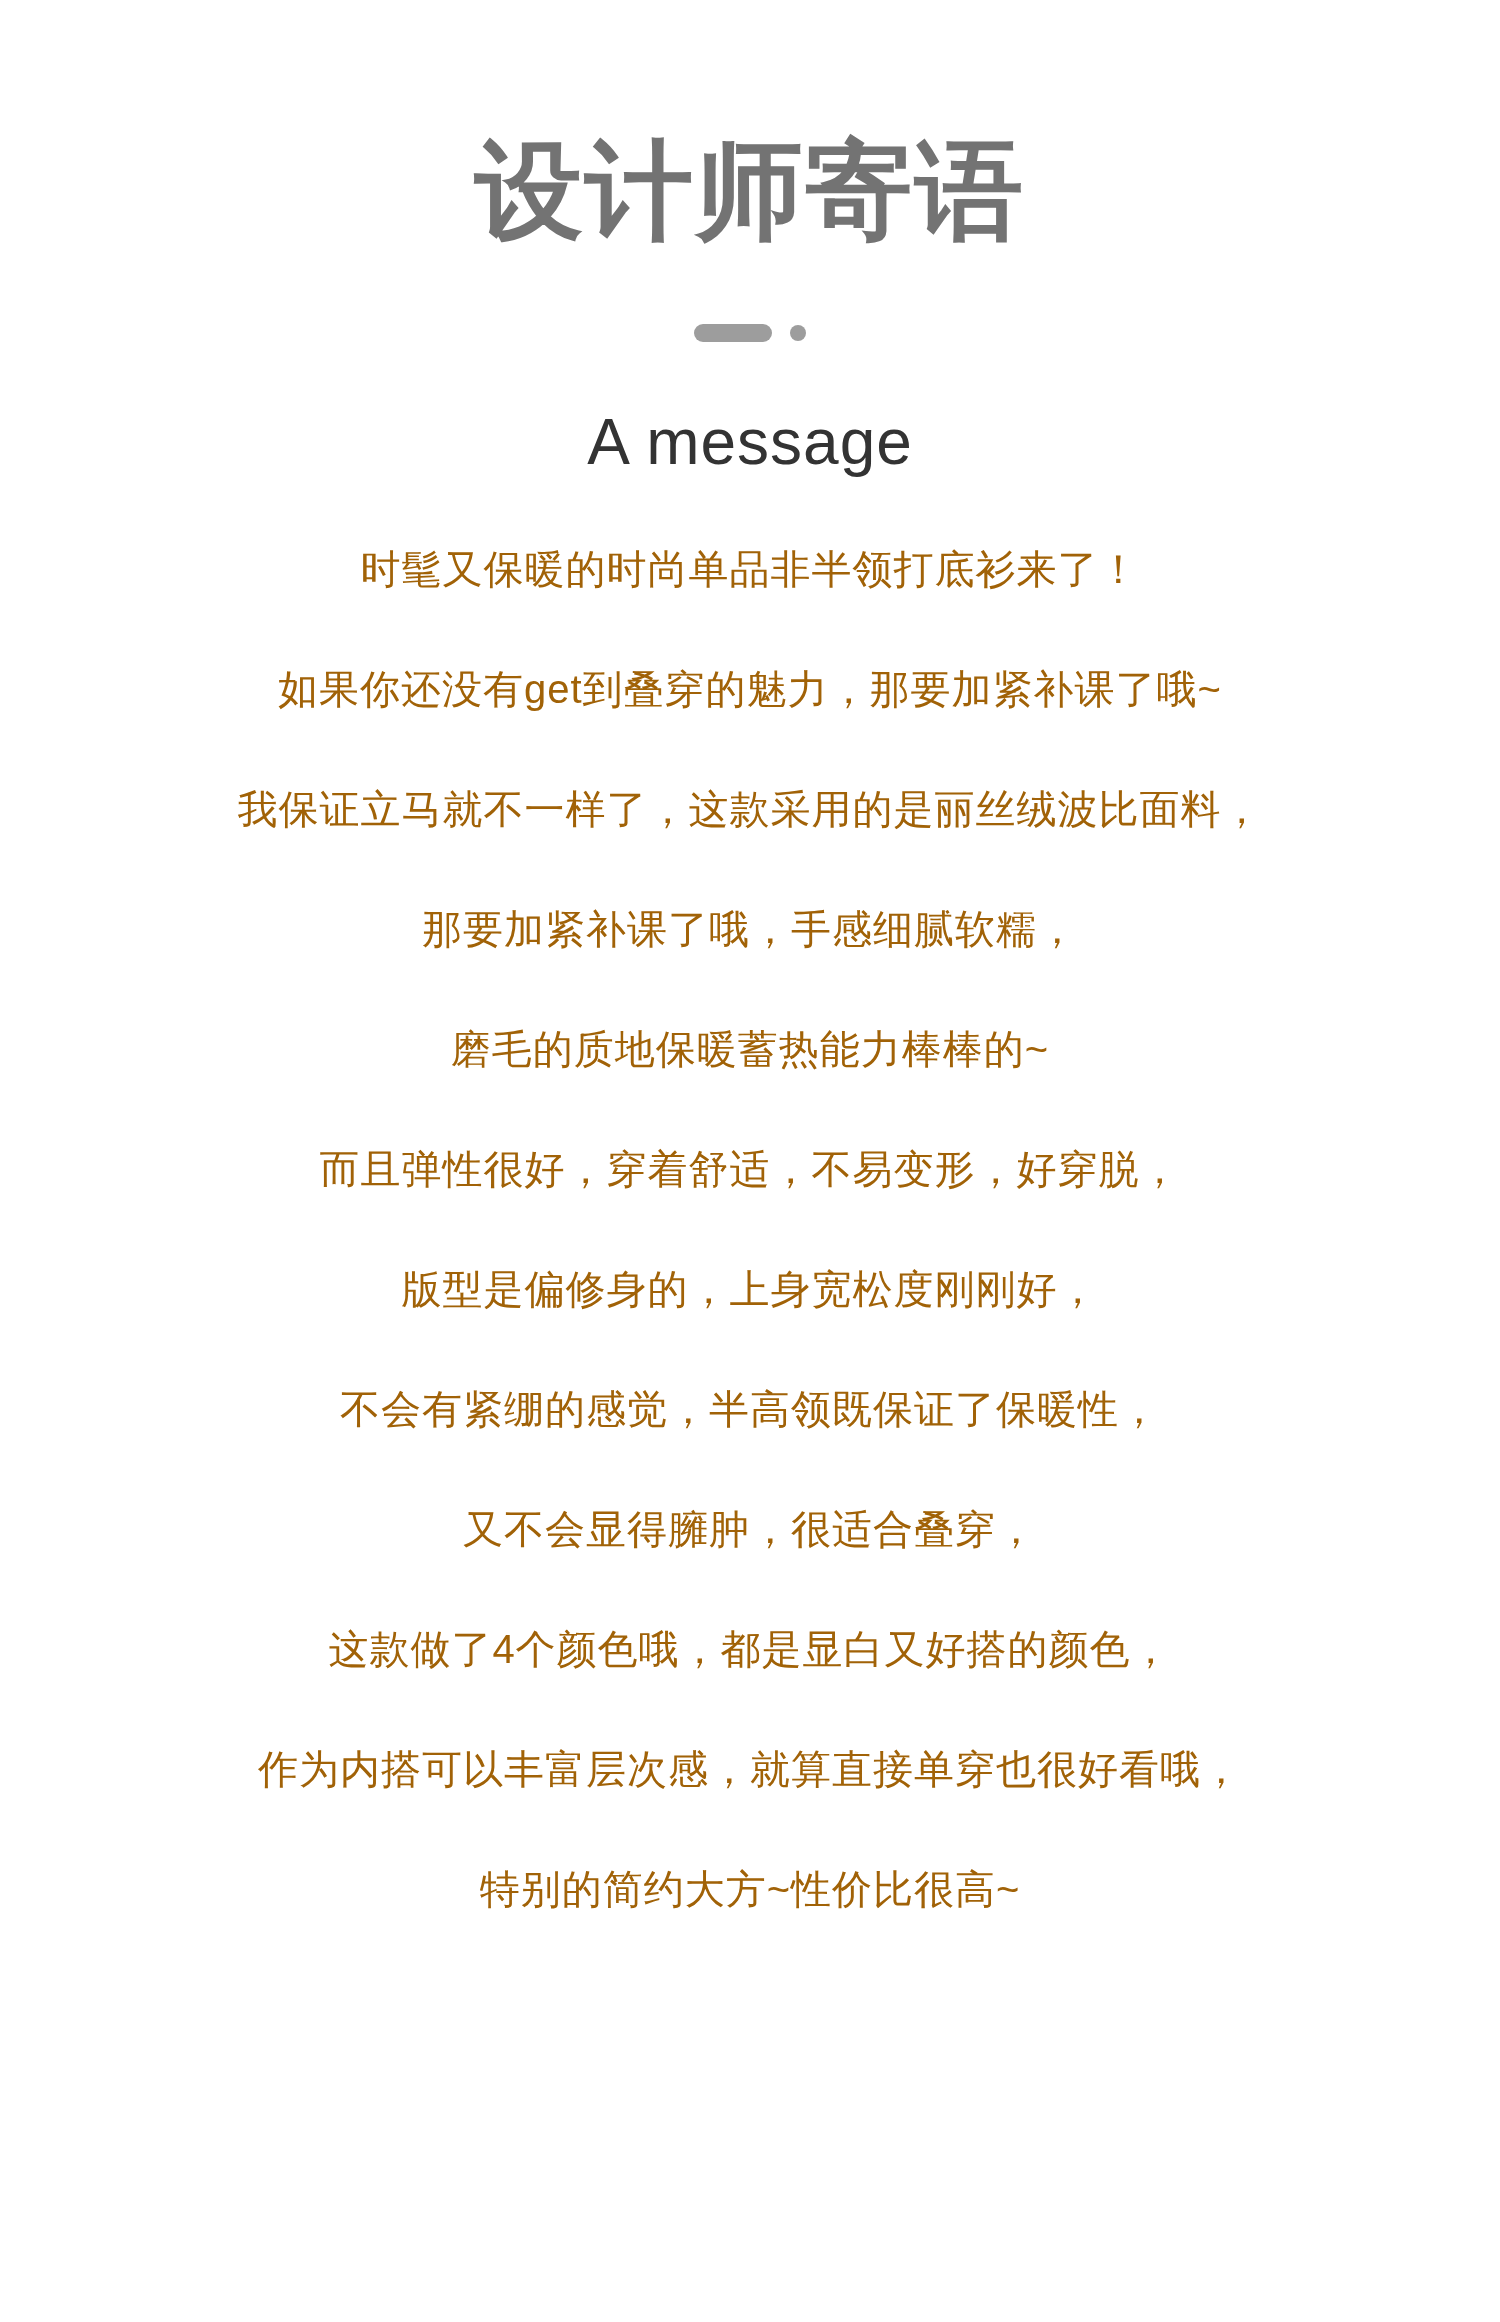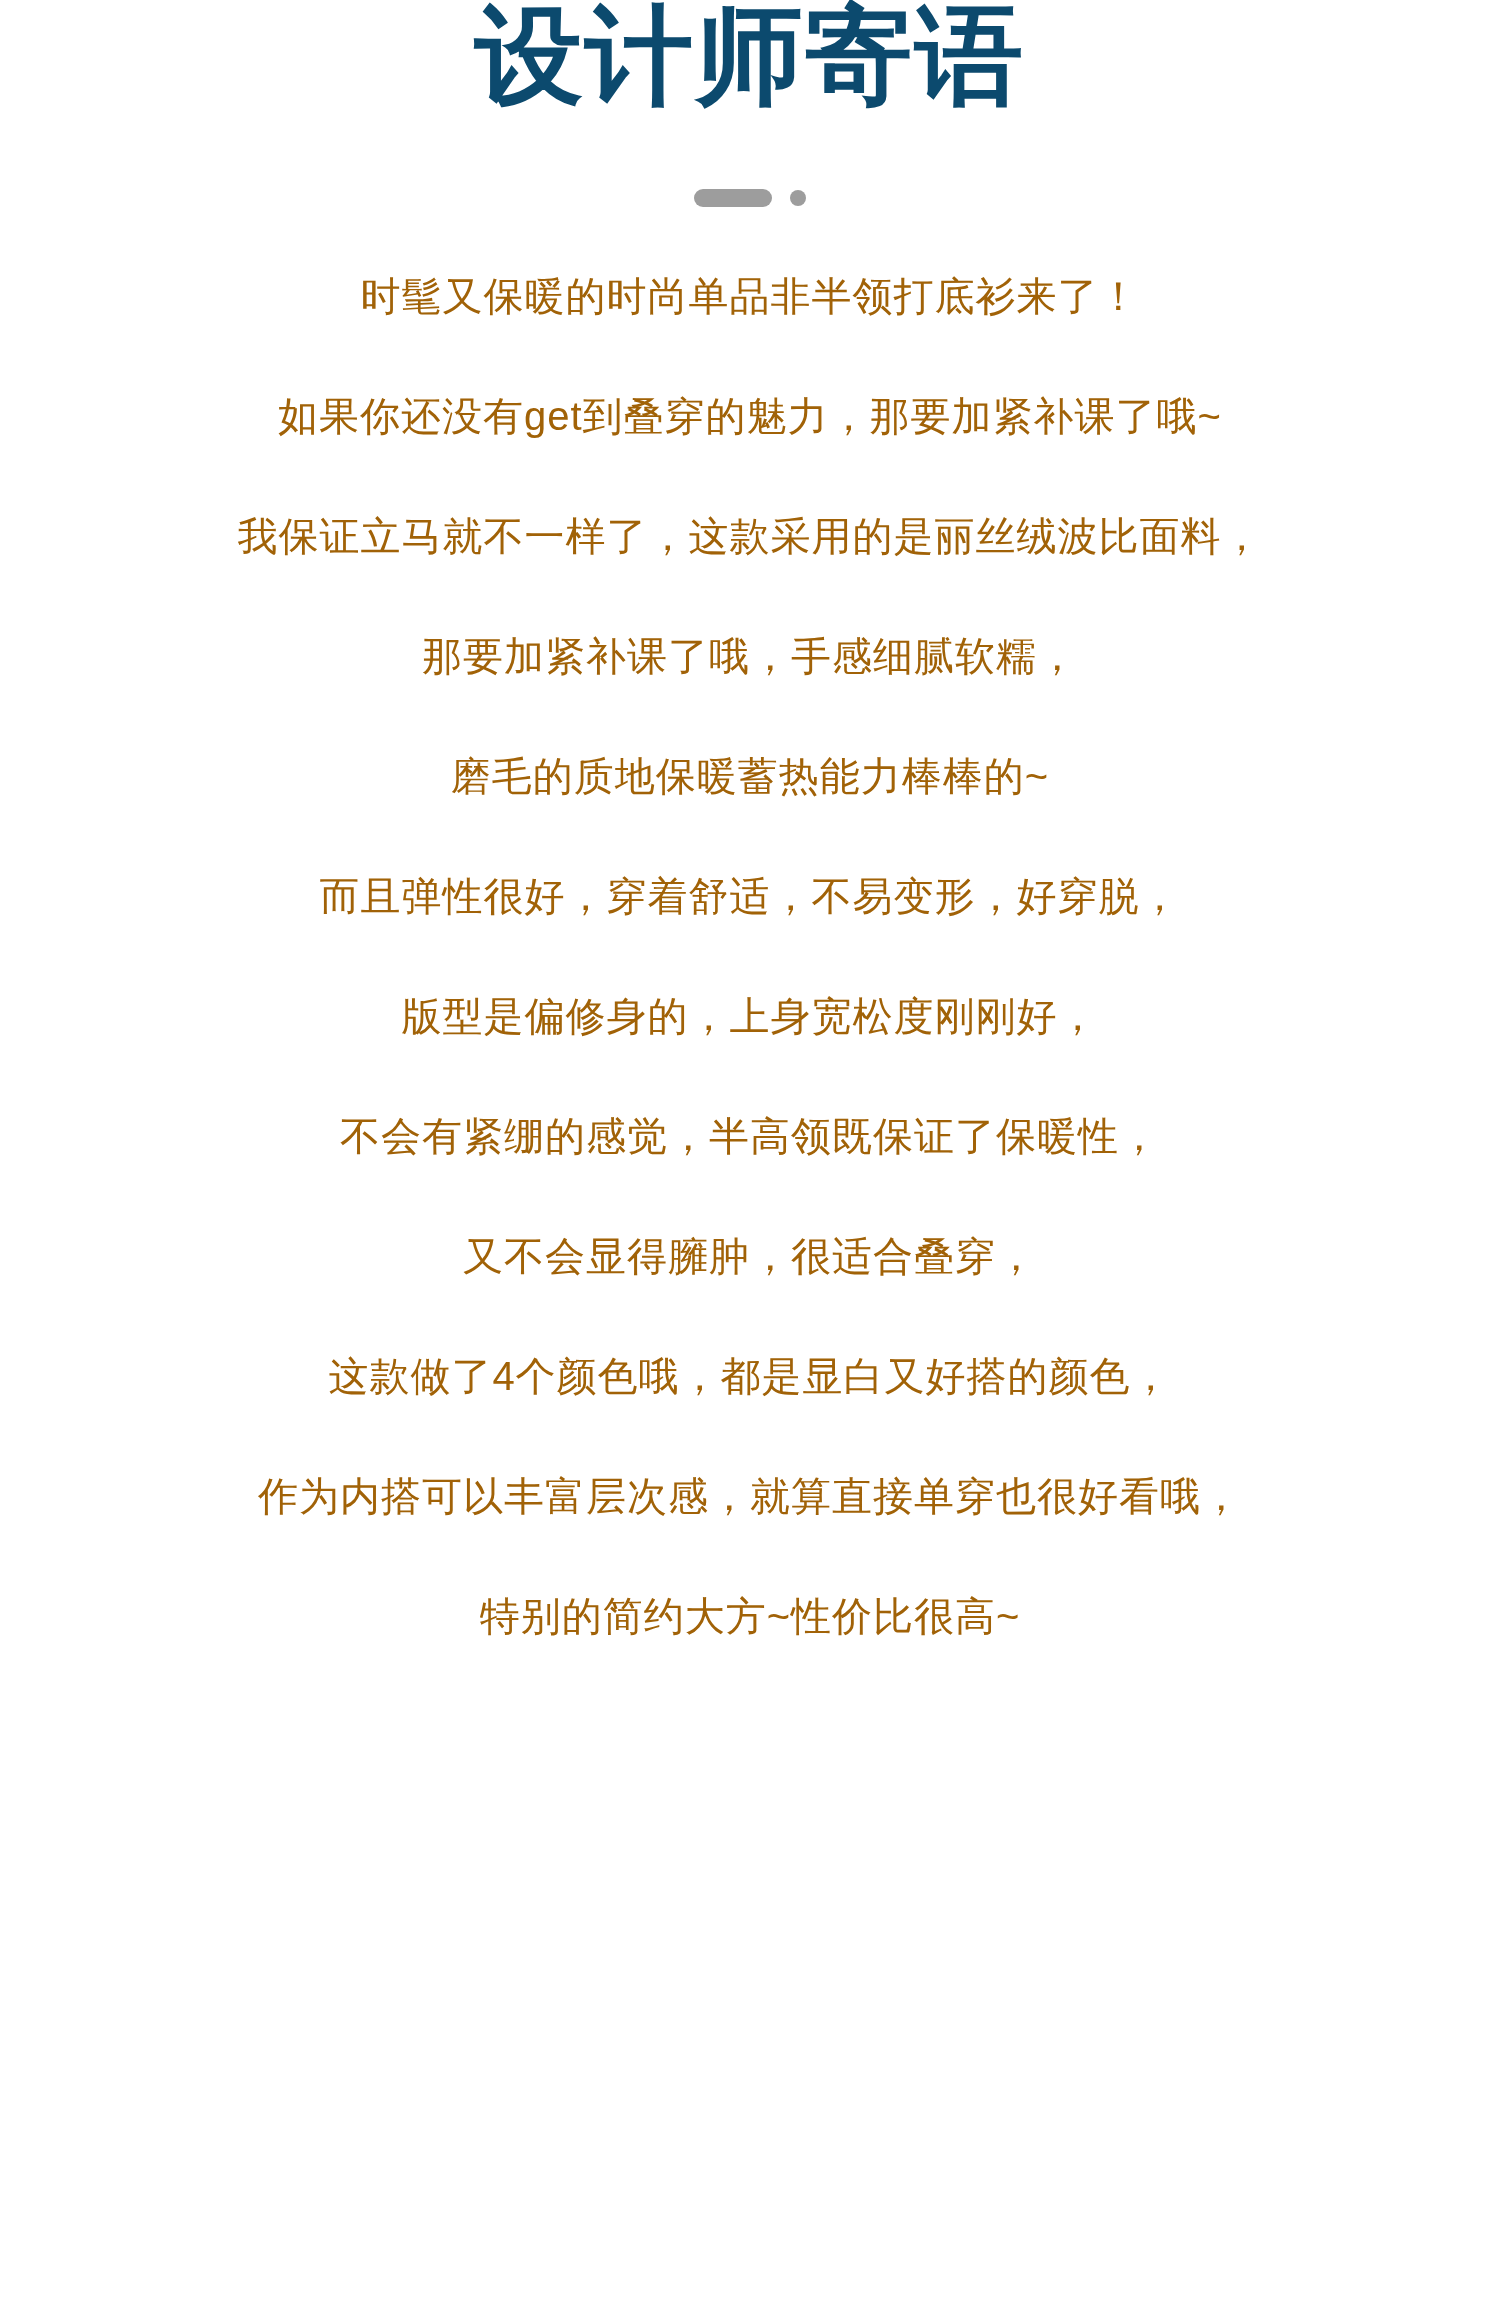--- a/index.html
+++ b/index.html
@@ -12,24 +12,25 @@
     width: 1500px;
     height: 2322px;
     margin: 0 auto;
     background: #ffffff;
     font-family: "Liberation Sans", sans-serif;
     text-align: center;
     overflow: hidden;
   }
   .title {
     margin: 0;
+    padding-top: 135px;
     font-size: 108px;
     line-height: 112px;
     font-weight: 700;
-    color: #0c4a6e;
+    color: #737373;
     letter-spacing: 2px;
   }
   .divider {
     margin-top: 77px;
     height: 18px;
     display: flex;
     align-items: center;
     justify-content: center;
   }
   .divider .pill {
@@ -73,20 +74,21 @@
 
 <div class="page">
 
   <h1 class="title">设计师寄语</h1>
 
   <div class="divider">
     <span class="pill"></span>
     <span class="dot"></span>
   </div>
 
+  <h2 class="subtitle">A message</h2>
 
   <div class="messages">
     <p>时髦又保暖的时尚单品非半领打底衫来了！</p>
     <p>如果你还没有get到叠穿的魅力，那要加紧补课了哦~</p>
     <p>我保证立马就不一样了，这款采用的是丽丝绒波比面料，</p>
     <p>那要加紧补课了哦，手感细腻软糯，</p>
     <p>磨毛的质地保暖蓄热能力棒棒的~</p>
     <p>而且弹性很好，穿着舒适，不易变形，好穿脱，</p>
     <p>版型是偏修身的，上身宽松度刚刚好，</p>
     <p>不会有紧绷的感觉，半高领既保证了保暖性，</p>

